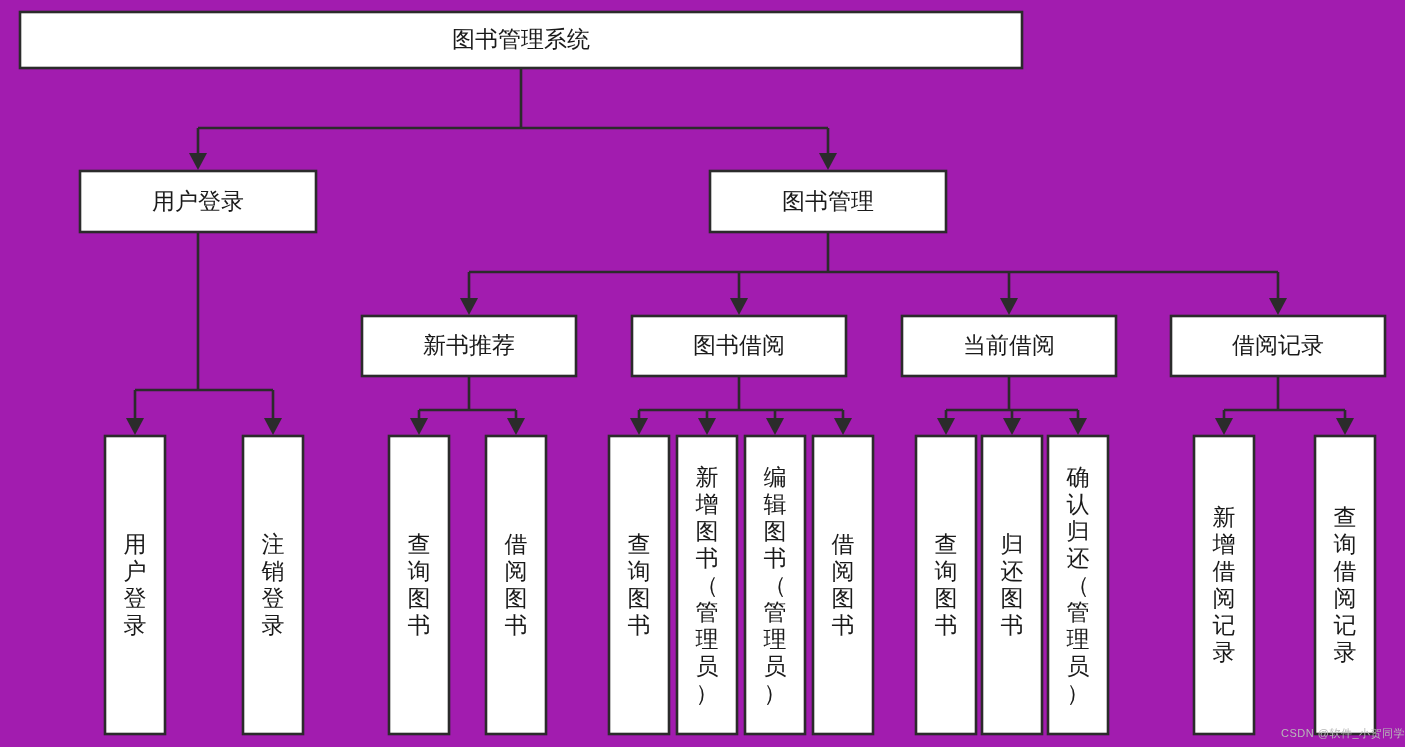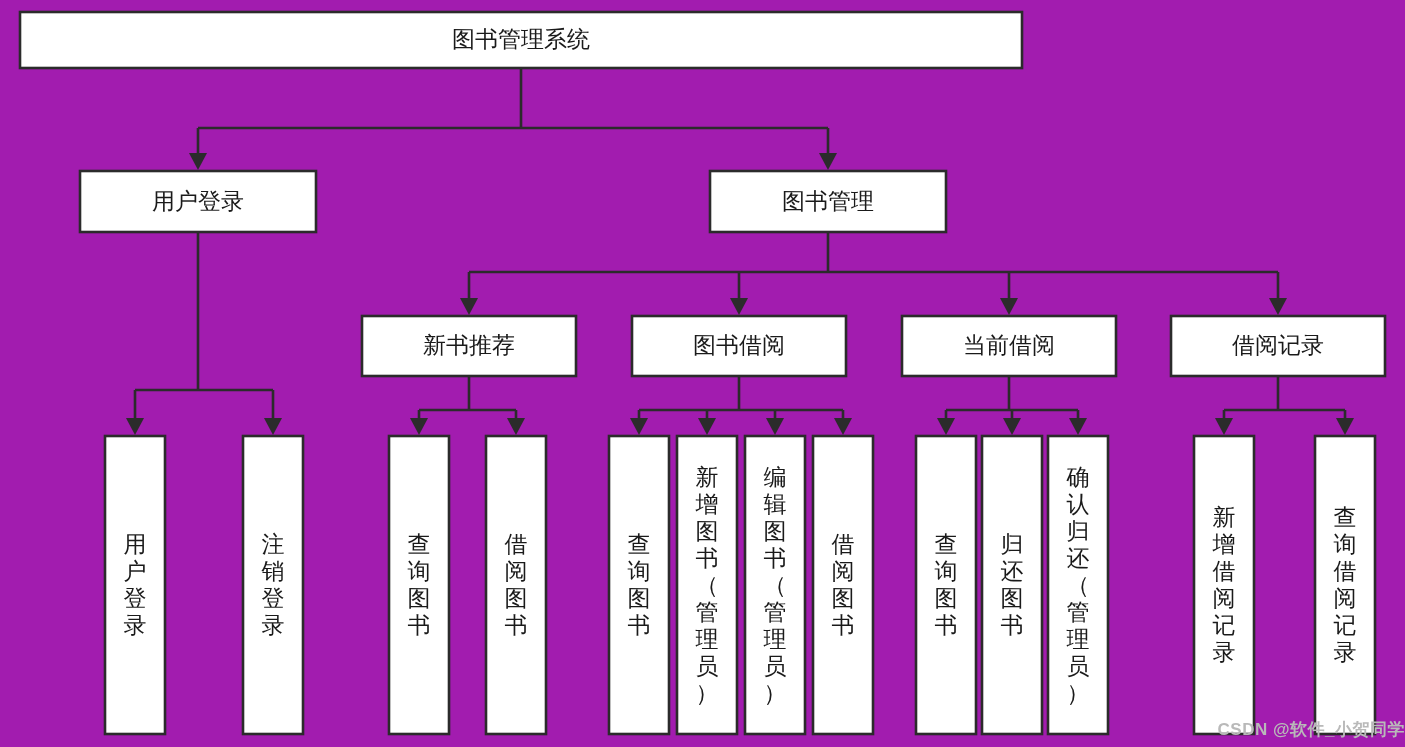--- a/index.html
+++ b/index.html
@@ -54,26 +54,25 @@
   }
   .arrow-head {
     fill: #2b2b2b;
     stroke: none;
   }
   .watermark-text {
     position: absolute;
     right: 14px;
     bottom: 6px;
     font-family: "Liberation Sans", "DejaVu Sans", sans-serif;
-    font-size: 17px;
+    font-size: 11px;
     color: #b9b9b9;
     letter-spacing: 0.5px;
     white-space: nowrap;
     user-select: none;
-    font-weight: bold;
   }
 </style>
 </head>
 <body>
 
 <div id="diagram-root">
 
   <svg class="tree-canvas" viewBox="0 0 1405 747">
     <g id="connectors-layer">
         <g>

